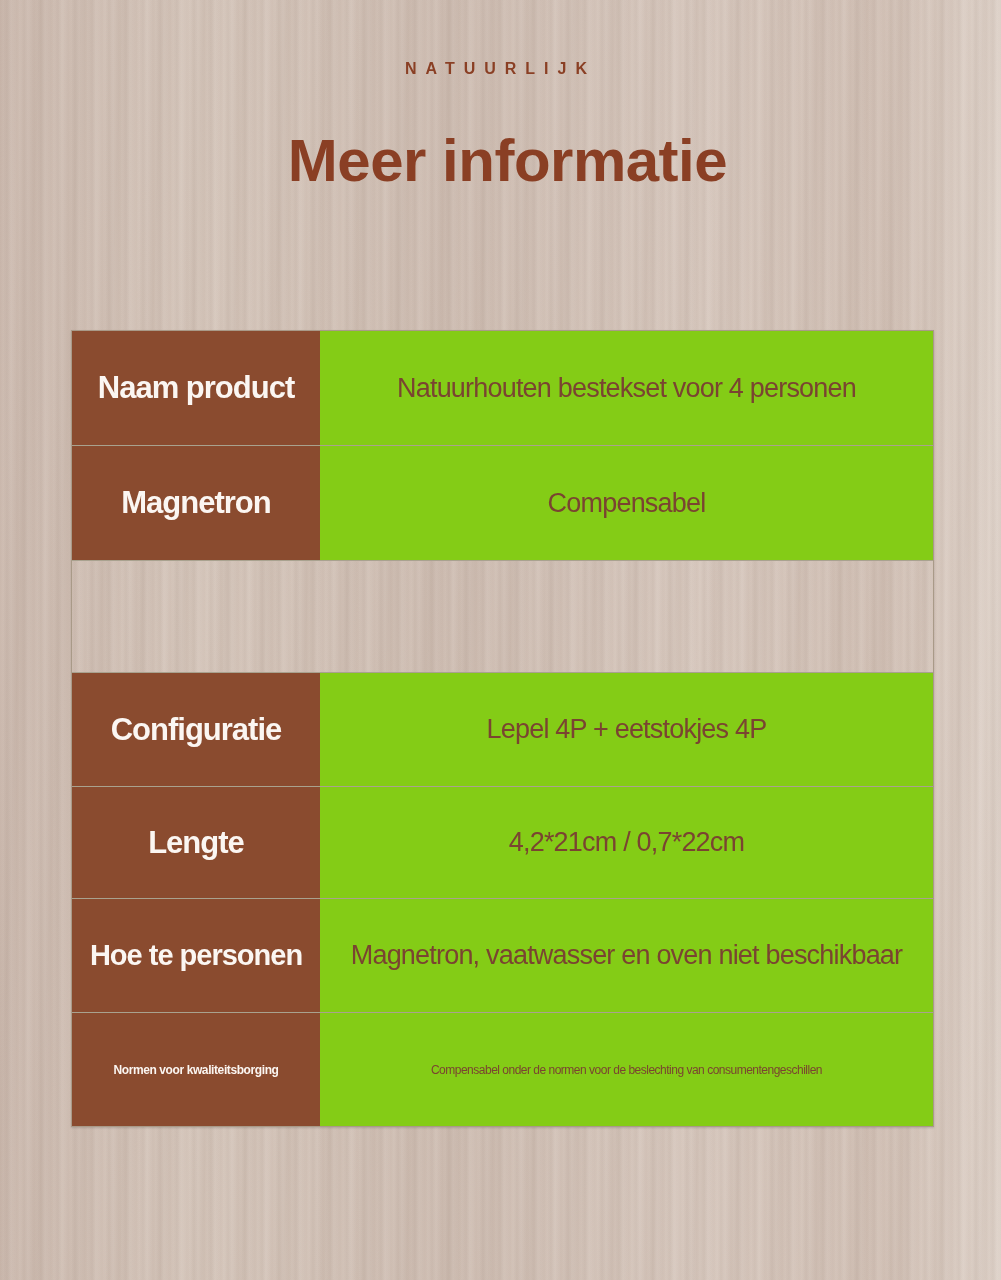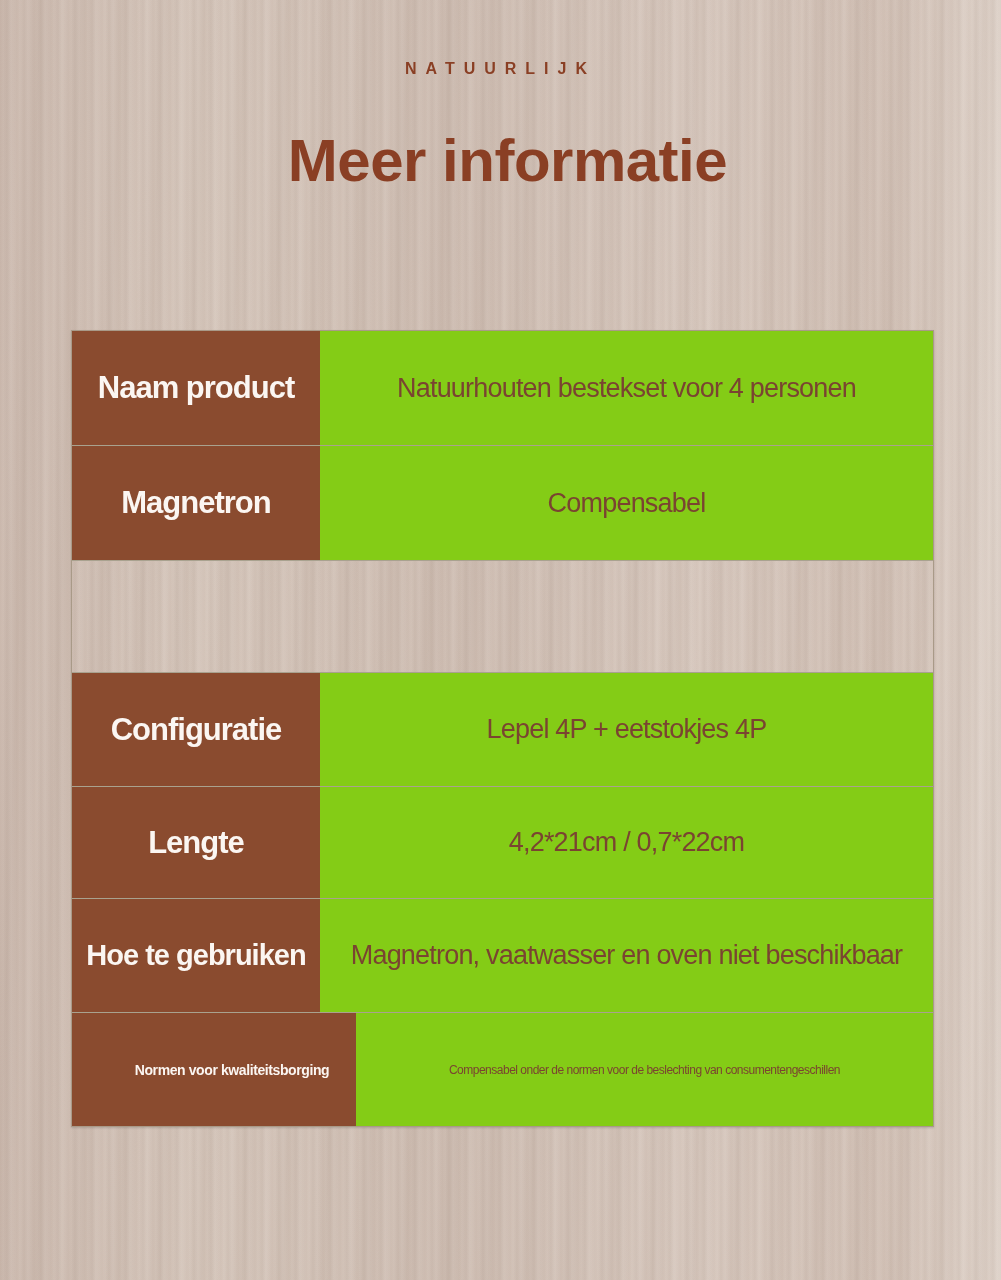--- a/index.html
+++ b/index.html
@@ -29,21 +29,21 @@
     width: 248px; background: #8a4b2f; color: #fbf6f2;
     display: flex; align-items: center; justify-content: center;
     font-weight: bold; font-size: 31px; letter-spacing: -1px; text-align: center;
     white-space: nowrap;
   }
   .value {
     flex: 1; background: #84cc16; color: #7a4431;
     display: flex; align-items: center; justify-content: center;
     font-size: 27px; letter-spacing: -0.8px; text-align: center; white-space: nowrap;
   }
-  .label.small { font-size: 14px; letter-spacing: -0.4px; padding-left: 36px; }
+  .label.small { font-size: 12px; letter-spacing: -0.4px; }
   .value.small { font-size: 12px; letter-spacing: -0.5px; }
 </style>
 </head>
 <body>
 
 <div class="eyebrow">NATUURLIJK</div>
 <div class="title">Meer informatie</div>
 
 <div class="spec-table">
   <div class="row" style="height:114px">
@@ -58,20 +58,20 @@
   </div>
   <div class="row" style="height:113px">
     <div class="label">Configuratie</div>
     <div class="value">Lepel 4P + eetstokjes 4P</div>
   </div>
   <div class="row" style="height:111px">
     <div class="label">Lengte</div>
     <div class="value">4,2*21cm / 0,7*22cm</div>
   </div>
   <div class="row" style="height:113px">
-    <div class="label" style="font-size:29px">Hoe te gebruiken</div>
+    <div class="label" style="font-size:29px">Hoe te personen</div>
     <div class="value">Magnetron, vaatwasser en oven niet beschikbaar</div>
   </div>
   <div class="row" style="height:113px">
     <div class="label small">Normen voor kwaliteitsborging</div>
     <div class="value small">Compensabel onder de normen voor de beslechting van consumentengeschillen</div>
   </div>
 </div>
 
 </body></html>

